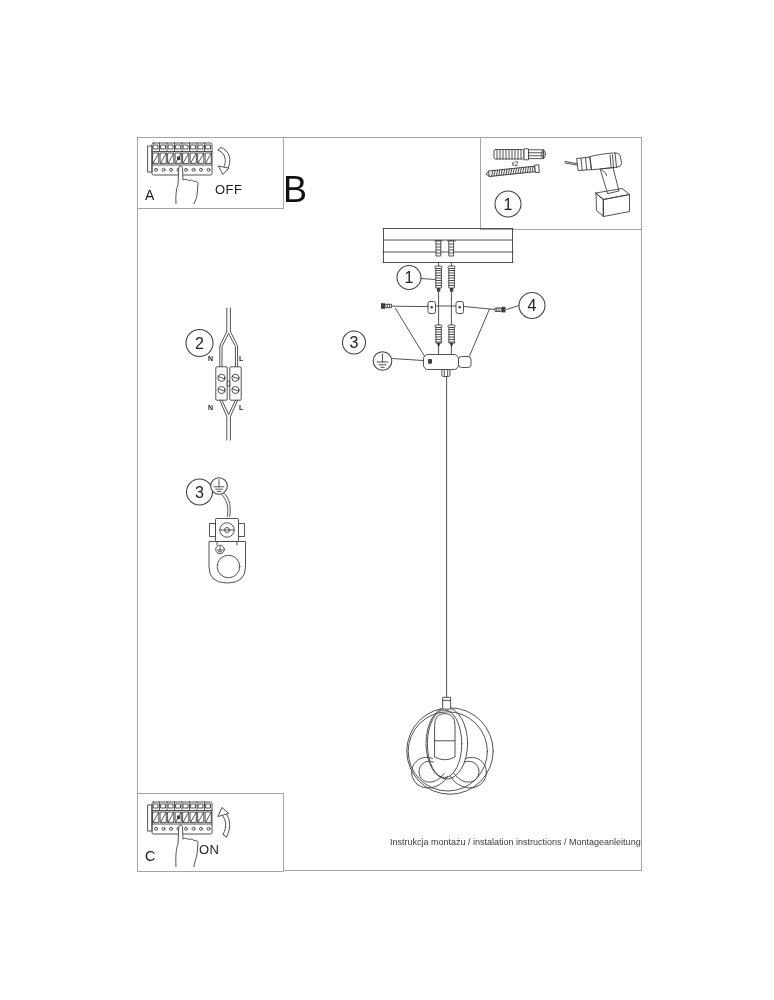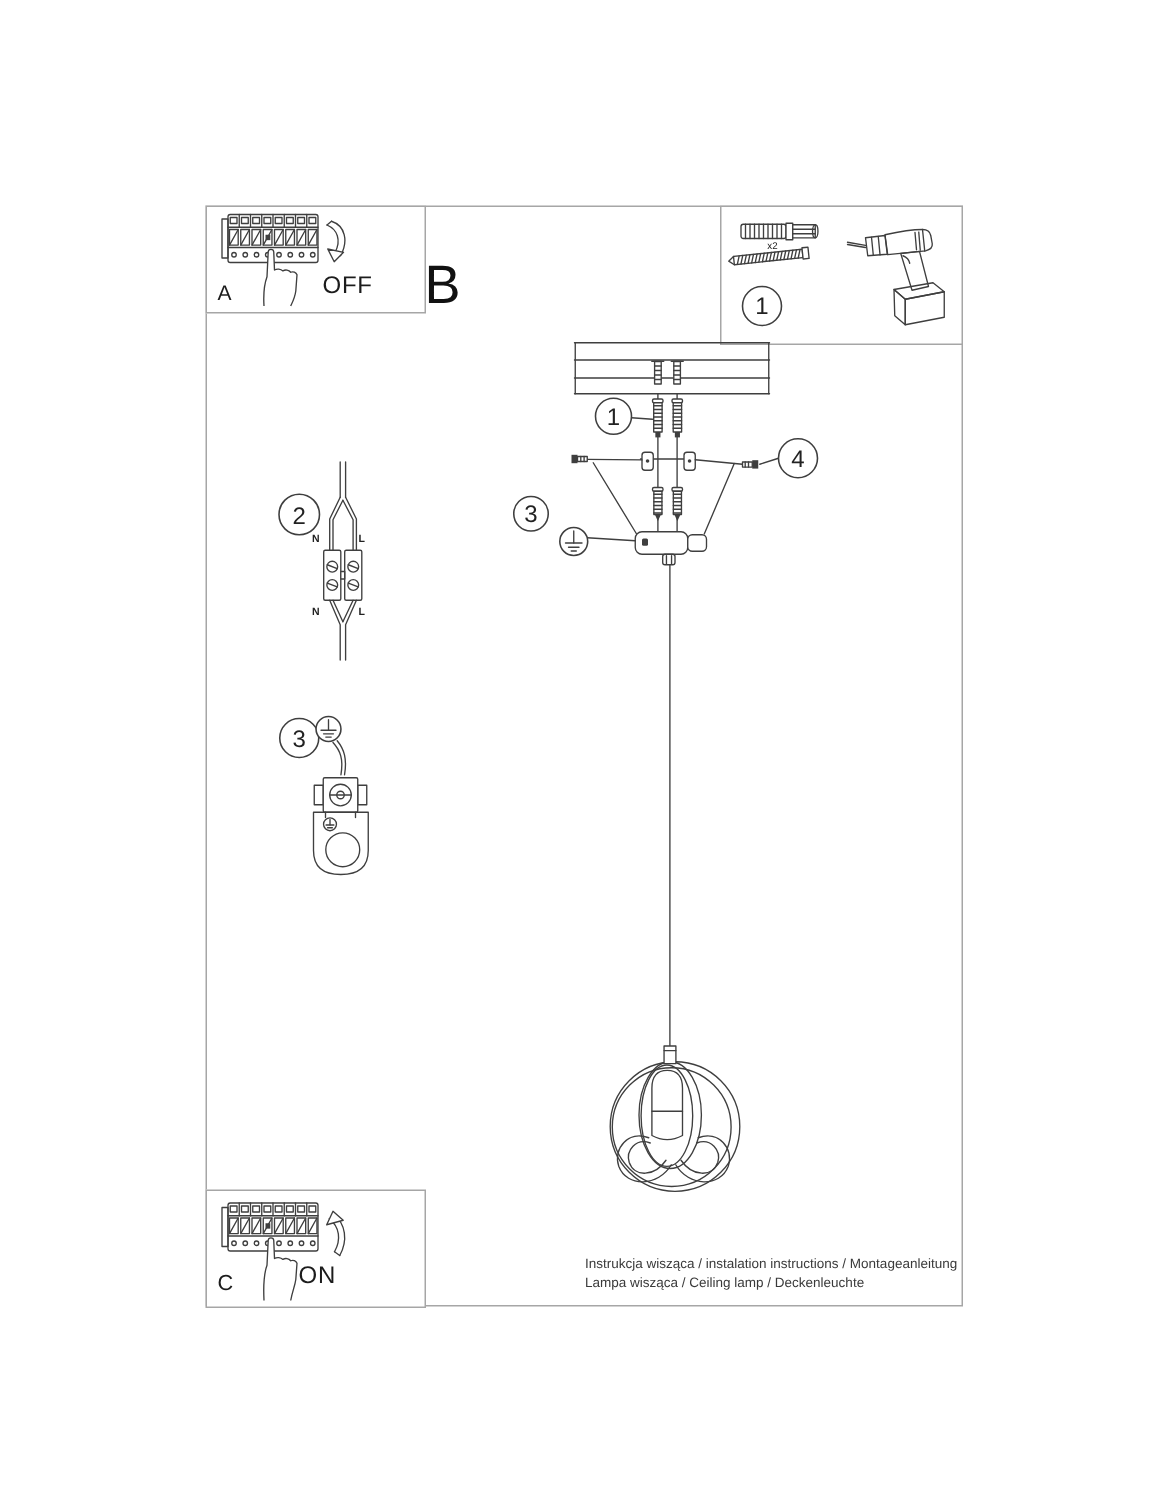--- a/index.html
+++ b/index.html
@@ -5,21 +5,21 @@
   html,body{margin:0;padding:0;background:#fff;}
   .sheet{position:relative;width:774px;height:1000px;background:#fff;overflow:hidden;
          font-family:"Liberation Sans",sans-serif;color:#1c1c1c;}
   .page-border{position:absolute;left:137px;top:137px;width:503px;height:732px;
          border:1px solid #a6a6a6;background:#fff;}
   .box{position:absolute;border:1px solid #a6a6a6;background:#fff;}
   .box-a{left:137px;top:137px;width:145px;height:70px;}
   .box-1{left:480px;top:137px;width:160px;height:91px;}
   .box-c{left:137px;top:793px;width:145px;height:77px;}
   .corner-label{position:absolute;font-size:14px;color:#1c1c1c;line-height:1;}
-  .state-label{position:absolute;font-size:16px;color:#1c1c1c;line-height:1;letter-spacing:0.5px;}
+  .state-label{position:absolute;font-size:13px;color:#1c1c1c;line-height:1;letter-spacing:0.5px;}
   .section-b{position:absolute;left:283px;top:172px;font-size:36px;line-height:1;color:#111;}
   .footer{position:absolute;left:390px;top:836px;font-size:9px;line-height:13px;color:#3a3a3a;white-space:nowrap;}
   svg{display:block;}
   svg text{font-family:"Liberation Sans",sans-serif;fill:#222;}
   .ln{stroke:#3f3f3f;stroke-width:0.9;fill:none;stroke-linecap:round;stroke-linejoin:round;}
   .lnw{stroke:#3f3f3f;stroke-width:0.9;fill:#fff;stroke-linejoin:round;}
   .dark{fill:#3f3f3f;stroke:none;}
   .callout{stroke:#3f3f3f;stroke-width:1.05;fill:#fff;}
   .co-num{font-size:16px;}
   .nl{font-size:7px;font-weight:bold;}
@@ -489,17 +489,16 @@
           <line x1="220" y1="546.4" x2="220" y2="550"></line>
           <line x1="217.4" y1="550" x2="222.6" y2="550"></line>
           <line x1="218.4" y1="551.8" x2="221.6" y2="551.8"></line>
         </g>
         <circle class="ln" cx="228.5" cy="566.5" r="11.3"></circle>
       </g>
     </g>
   </svg>
 
   <div class="footer">
-    <div>Instrukcja wisząca / instalation instructions / Montageanleitung</div>
-    <div>Lampa wisząca / Ceiling lamp / Deckenleuchte</div>
+    <div>Instrukcja montażu / instalation instructions / Montageanleitung</div>
   </div>
 
 </div>
 
 </body></html>

